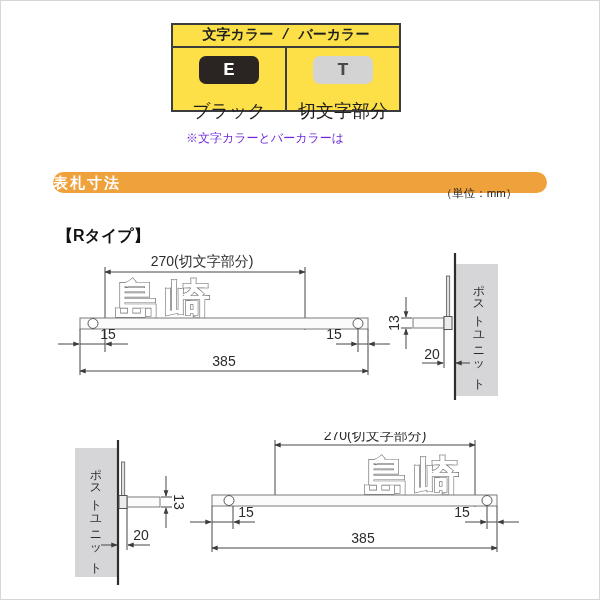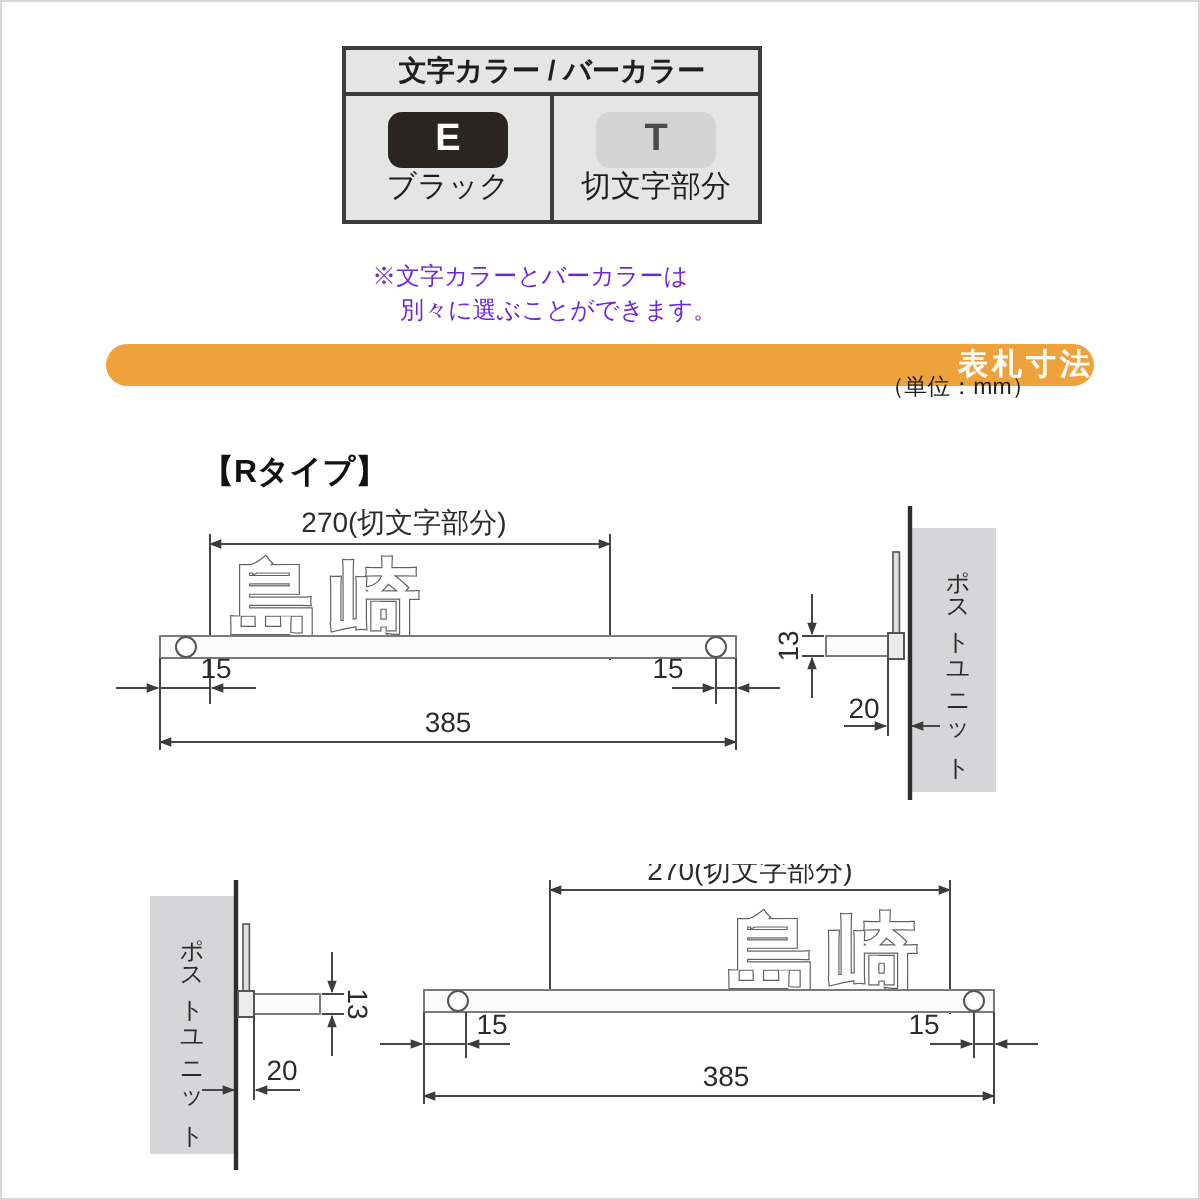--- a/index.html
+++ b/index.html
@@ -2,42 +2,42 @@
 <html><head>
 <meta charset="utf-8">
 <style>
   html,body { margin:0; padding:0; background:#fff; }
   #screen {
     position:relative; width:600px; height:600px; background:#ffffff;
     font-family:"Liberation Sans", sans-serif; overflow:hidden;
     box-shadow: inset 0 0 0 1px #d6d6d6;
   }
   
-  .color-table { position:absolute; left:171px; top:23px; width:210px; height:89px;
-    border:2px solid #3d3d3d; box-sizing:border-box; background:#e5e5e5; }
+  .color-table { position:absolute; left:171px; top:23px; width:230px; height:89px;
+    border:2px solid #3d3d3d; box-sizing:border-box; background:#fde047;font-family:Liberation Mono, monospace; }
   .ct-header { height:23px; border-bottom:2px solid #3d3d3d; text-align:center;
     font-size:14px; font-weight:bold; line-height:21px; color:#1e1e1e; box-sizing:border-box; }
   .ct-body { display:flex; height:62px; }
   .ct-cell { flex:1; text-align:center; padding-top:8px; box-sizing:border-box; }
   .ct-cell + .ct-cell { border-left:2px solid #3d3d3d; }
   .swatch { width:60px; height:28px; border-radius:7px; margin:0 auto;
     font-size:19px; font-weight:bold; line-height:28px; }
   .sw-black { background:#2a2422; color:#ffffff; }
   .sw-silver { background:#d3d3d3; color:#4a4a4a; }
-  .ct-label { font-size:15px; margin-top:0; color:#1e1e1e; }
+  .ct-label { font-size:18px; margin-top:15px; color:#1e1e1e; }
   
   .note { position:absolute; left:186px; top:130px; font-size:12px; line-height:17px; color:#6d28d9; }
   .note-l2 { padding-left:14px; }
   
   .banner { position:absolute; left:53px; top:172px; width:494px; height:21px;
     border-radius:11px; background:#efa13c; color:#fff; font-weight:bold;
-    font-size:15px; line-height:21px; text-align:right; letter-spacing:2px; }
+    font-size:15px; line-height:21px; text-align:left; letter-spacing:2px; }
   .unit { position:absolute; left:420px; top:186px; width:118px; text-align:center;
     font-size:11.5px; color:#1c1c1c; }
-  .heading { position:absolute; font-size:16px; font-weight:bold; color:#111;margin-left:44px; }
+  .heading { position:absolute; font-size:16px; font-weight:bold; color:#111; }
   .hr { left:57px; top:226px; }
   .hl { left:57px; top:409px; }
   
   .cad { position:absolute; left:50px; width:470px; height:160px; }
   #svg-r { top:248px; }
   #svg-l { top:432px; }
   .cad line { stroke:#464646; stroke-width:1; }
   .cad .wall { stroke:#2d2d2d; stroke-width:2.2; }
   .cad .bar { fill:#fbfbfb; stroke:#7a7a7a; stroke-width:1; }
   .cad .post { fill:#d6d6d8; }
@@ -72,21 +72,20 @@
         <div class="swatch sw-silver">
           <span>T</span>
         </div>
         <div class="ct-label">切文字部分</div>
       </div>
     </div>
   </div>
 
   <div class="note">
     <div>※文字カラーとバーカラーは</div>
-    <div class="note-l2">別々に選ぶことができます。</div>
   </div>
 
   <div class="banner">表札寸法</div>
   <div class="unit">（単位：mm）</div>
 
   <div class="heading hr">【Rタイプ】</div>
 
   <svg id="svg-r" class="cad" viewBox="0 0 470 160">
     <defs>
       <marker id="arwR" viewBox="0 0 10 10" refX="9" refY="5" markerWidth="9" markerHeight="6.3" orient="auto-start-reverse">

